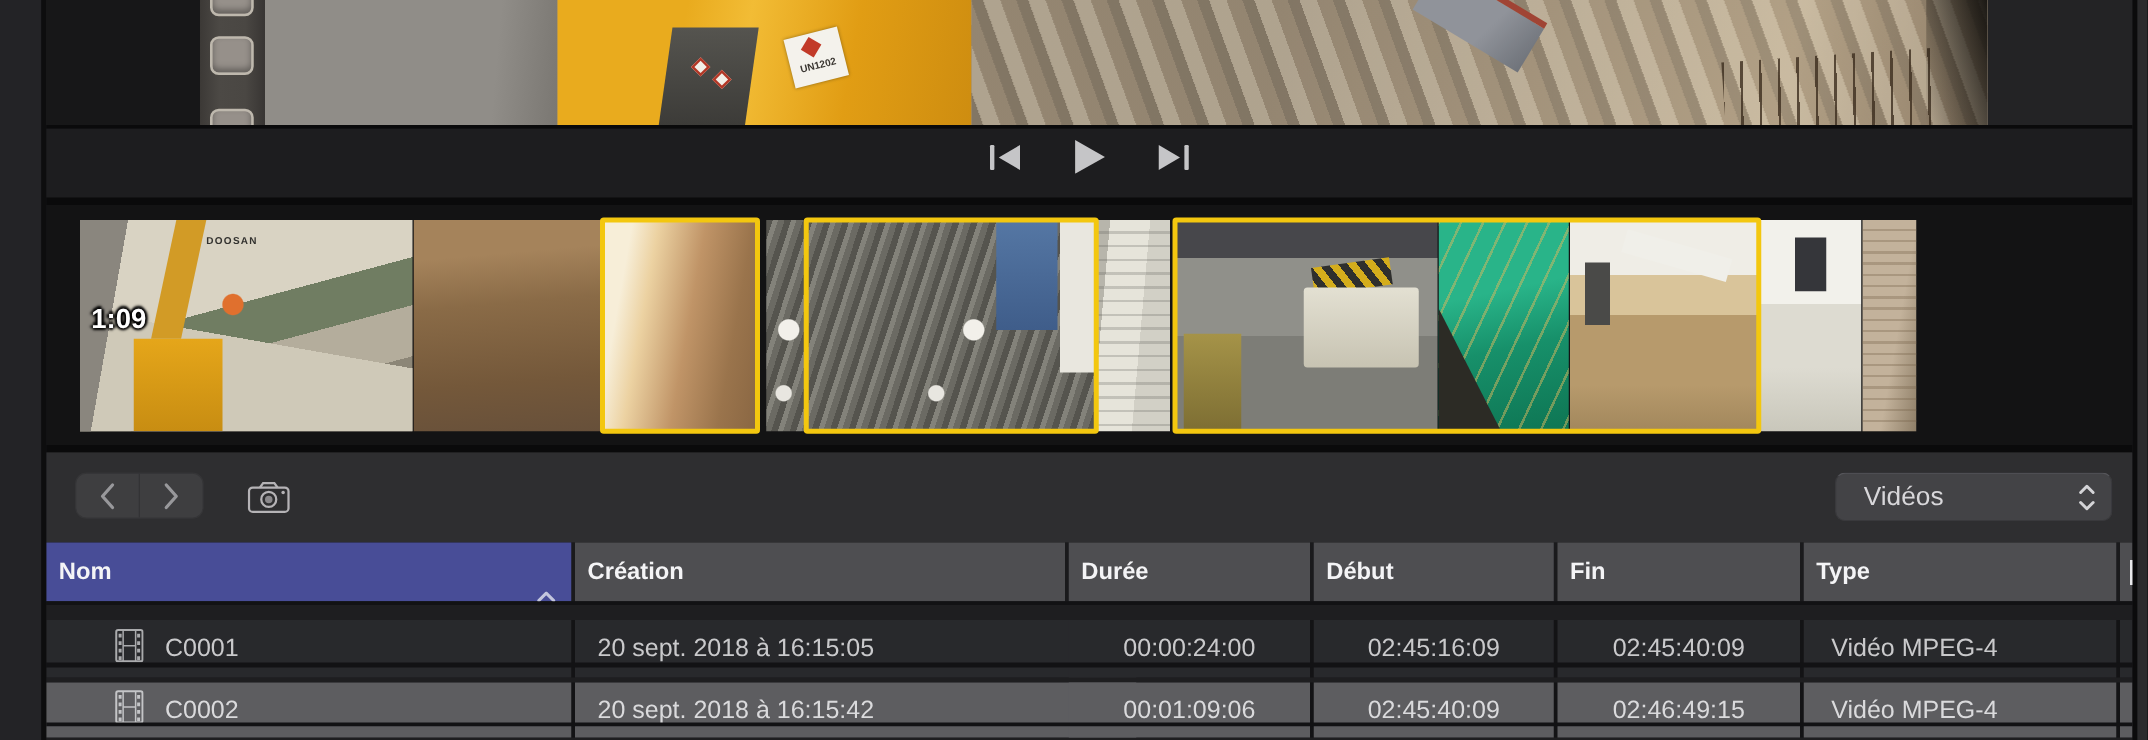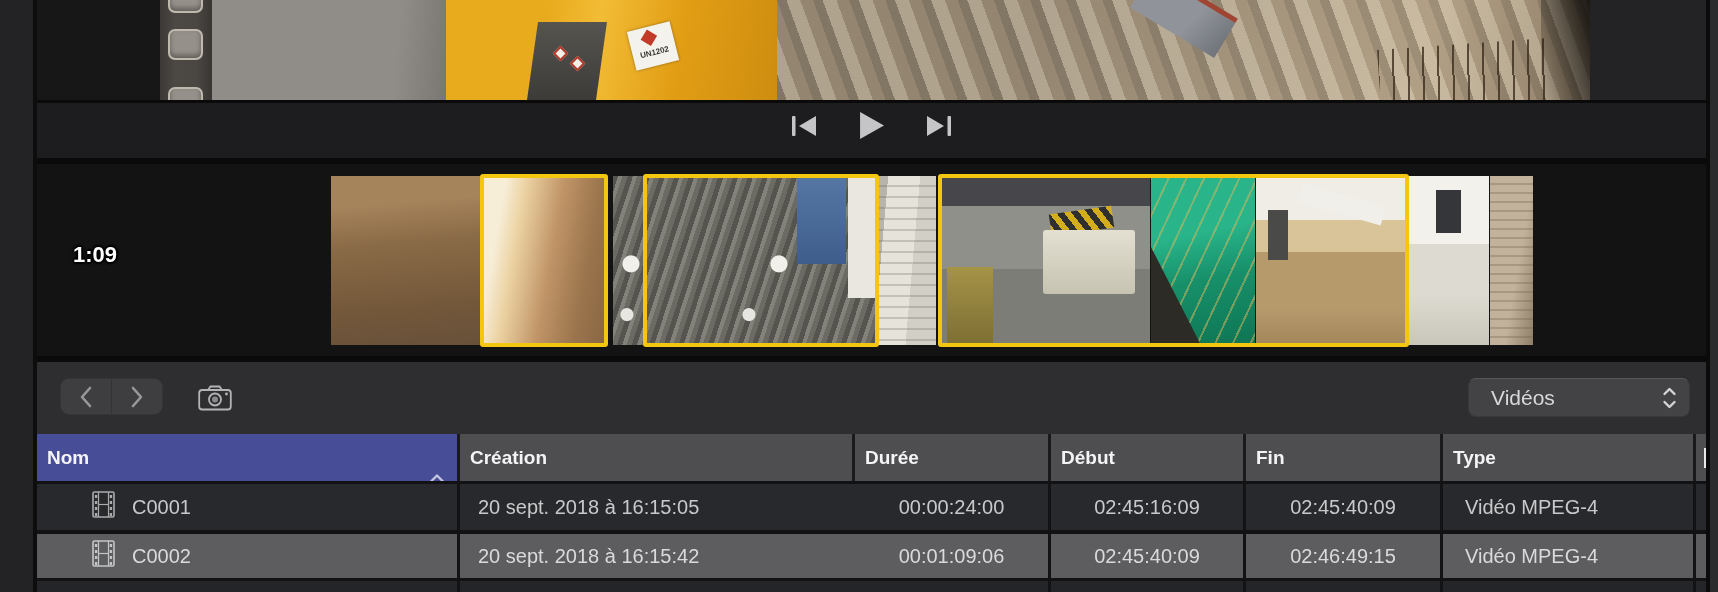--- a/index.html
+++ b/index.html
@@ -111,21 +111,21 @@
   .dd-chev{margin-right:12px;display:flex;}
 
   
   .thead{left:37px;top:434px;width:1669px;height:47px;background:#1a1a1c;}
   .th{position:absolute;top:0;height:47px;background:#4e4e51;color:#f4f4f6;font-size:19px;font-weight:bold;
       line-height:47px;padding-left:10px;cursor:pointer;}
   .th.sorted{background:#484d97;}
   .sort-ic{position:absolute;right:12px;top:19px;}
   .rowline{left:37px;width:1669px;background:#121214;}
   .rl1{top:481px;height:3px;} .rl2{top:530px;height:4px;} .rl3{top:578px;height:3px;}
-  .trow{left:37px;width:1669px;background:#131315;}
+  .trow{left:37px;width:1669px;background:#131315;margin-top:12px;}
   .row1{top:484px;height:46px;} .row2{top:534px;height:44px;} .row3{top:581px;height:11px;}
   .td{position:absolute;top:0;height:100%;overflow:hidden;white-space:nowrap;}
   .row1 .td{background:#28292c;color:#c9c9cb;}
   .row2 .td{background:#5d5d60;color:#dadadc;}
   .row3 .td{background:#242528;}
   .td{font-size:20px;display:flex;align-items:center;}
   .cx0{left:0;width:420px;} .cx1{left:423px;width:449px;} .cx2{left:818px;width:193px;}
   .cx3{left:1014px;width:192px;} .cx4{left:1209px;width:194px;} .cx5{left:1406px;width:250px;}
   .cx6{left:1659px;width:10px;}
   .hx0{left:0;width:420px;} .hx1{left:423px;width:392px;} .hx2{left:818px;width:193px;}
@@ -184,20 +184,25 @@
     <button class="pc-btn">
       <svg width="26" height="22" viewBox="0 0 26 22">
           <rect x="21.5" y="1" width="3.5" height="20" rx="1"></rect>
           <path d="M1 1 L18 11 L1 21 Z"></path>
         </svg>
     </button>
   </div>
   <div class="abs hline l2"></div>
 
   <div class="abs filmstrip">
+    <div class="thumb t1">
+      <div class="t1-arm"></div>
+      <div class="t1-yellow"></div>
+      <div class="t1-brand">DOOSAN</div>
+    </div>
     <div class="thumb t2"></div>
     <div class="thumb t3"></div>
     <div class="thumb t4 t4a"></div>
     <div class="thumb t4 t4b">
       <div class="t4-blue"></div>
       <div class="t4-door"></div>
     </div>
     <div class="thumb t5"></div>
     <div class="thumb t6a">
       <div class="t6a-stripes"></div>

